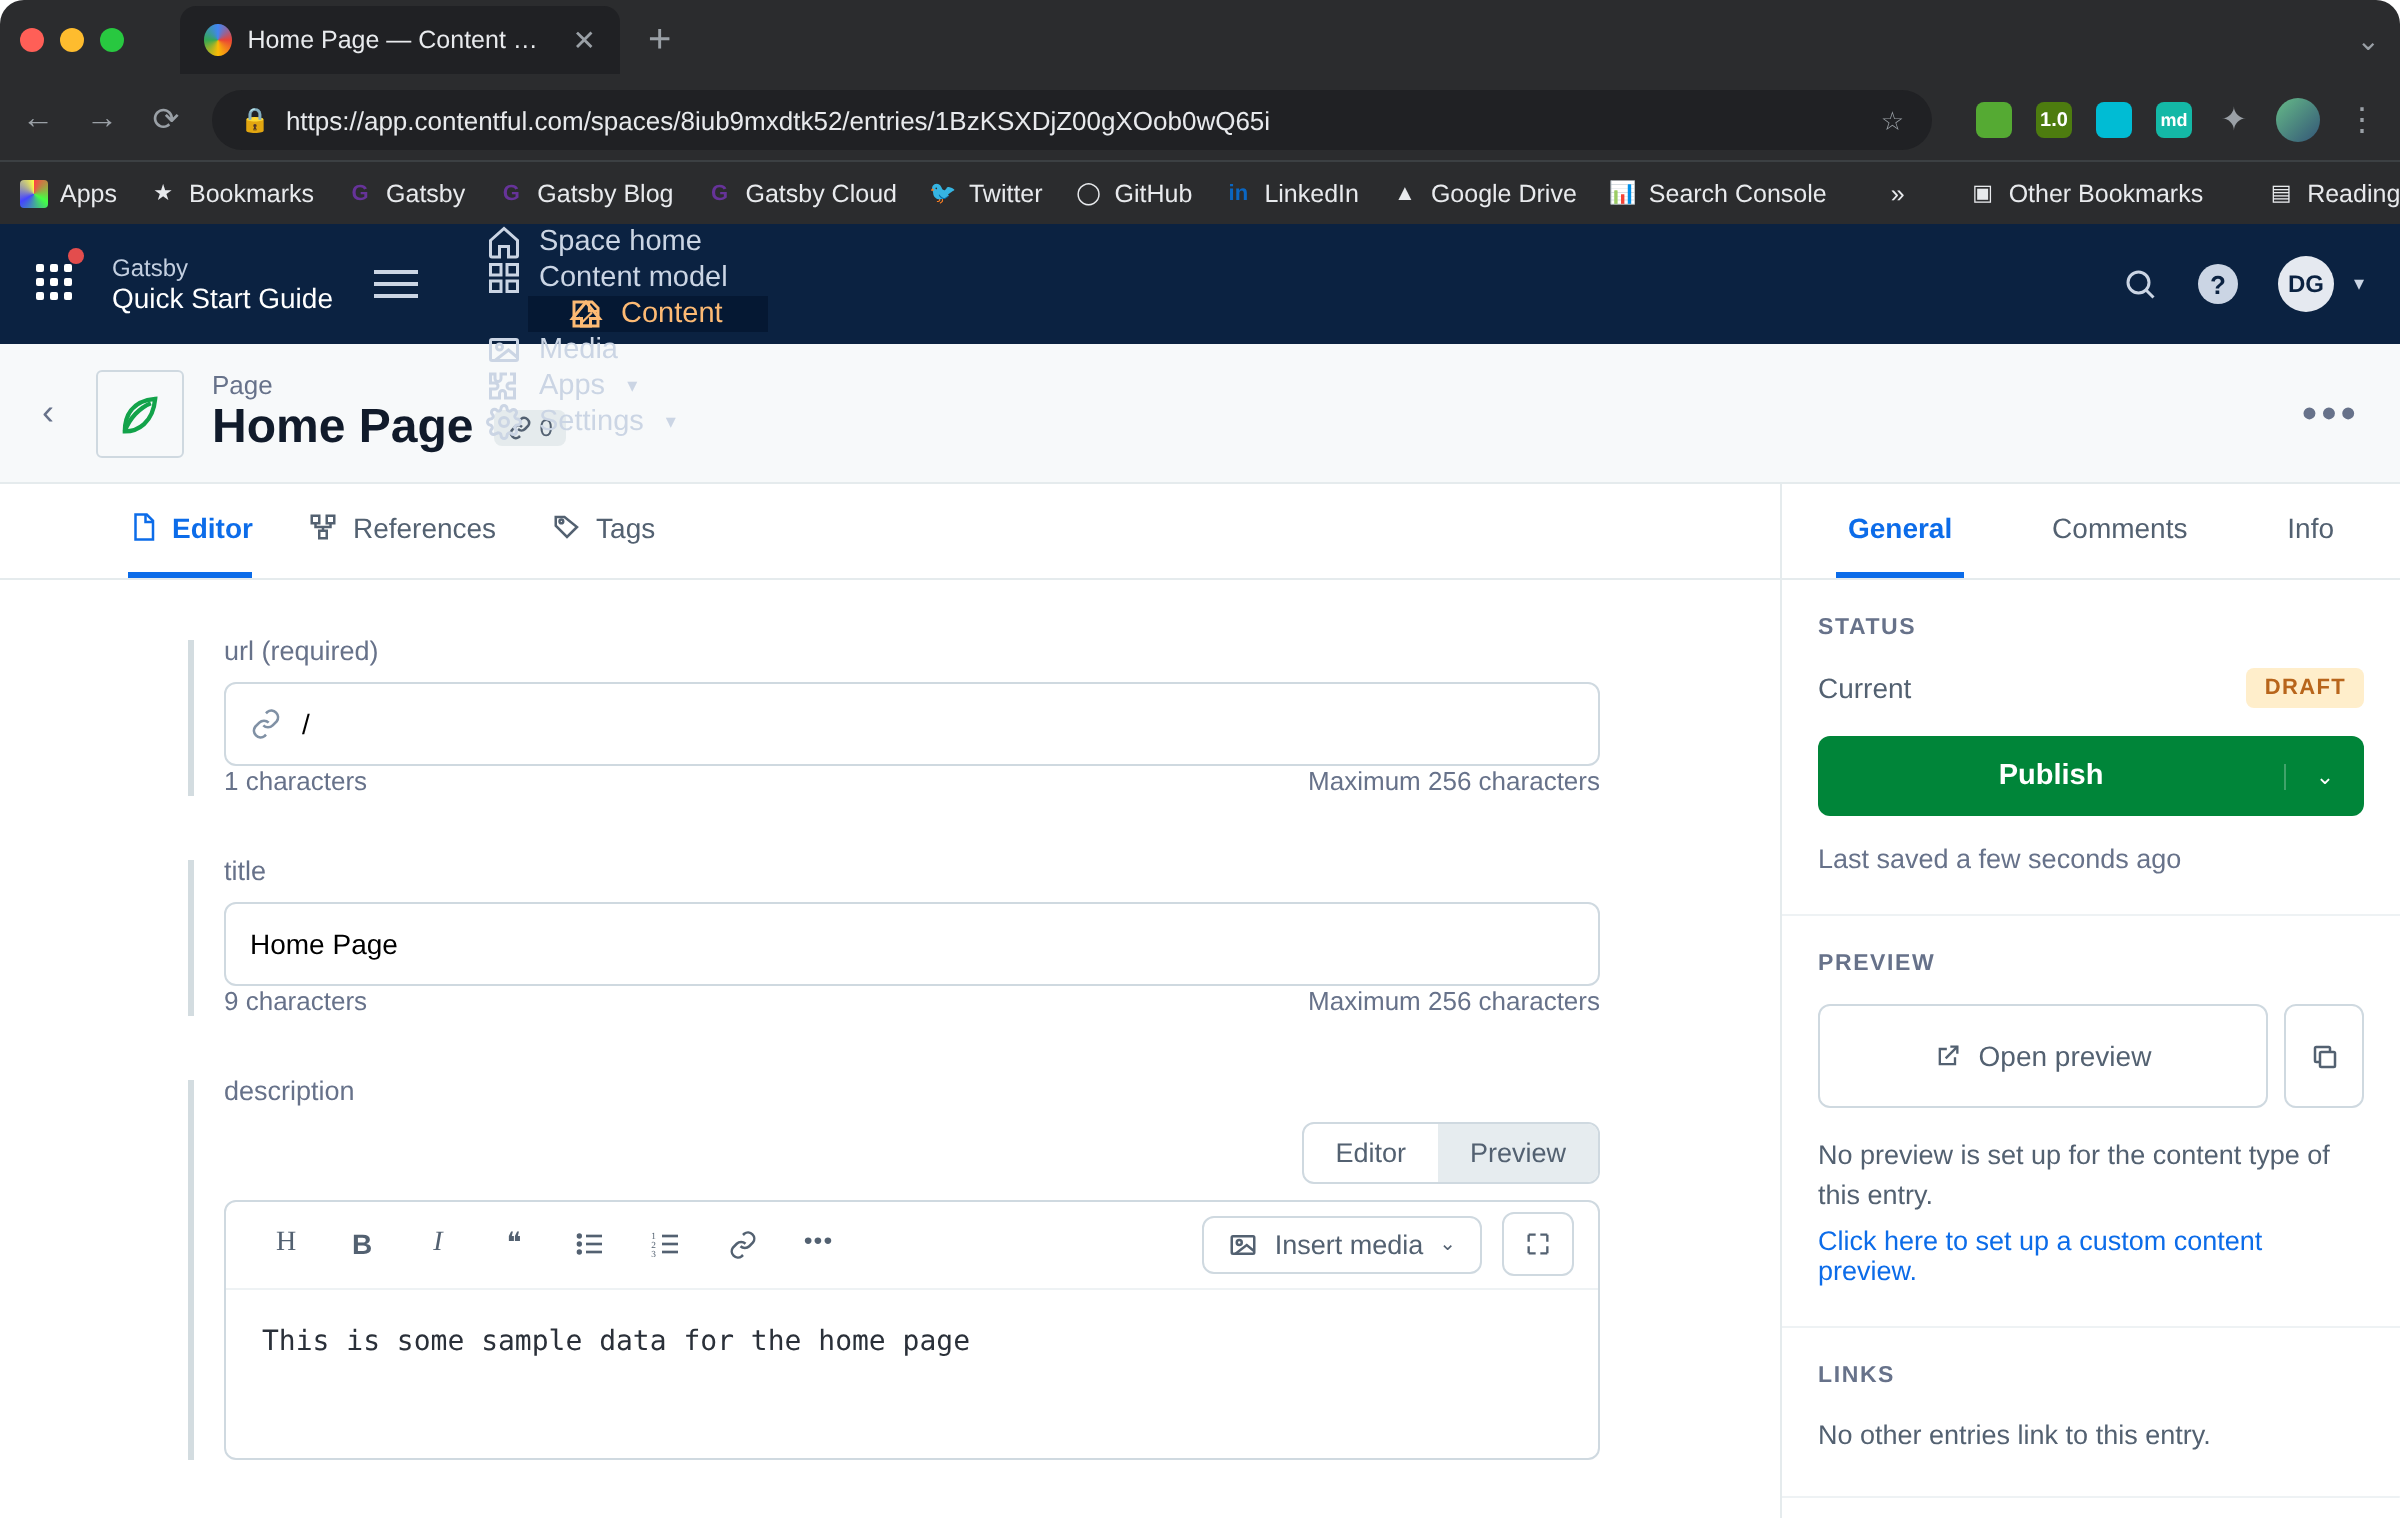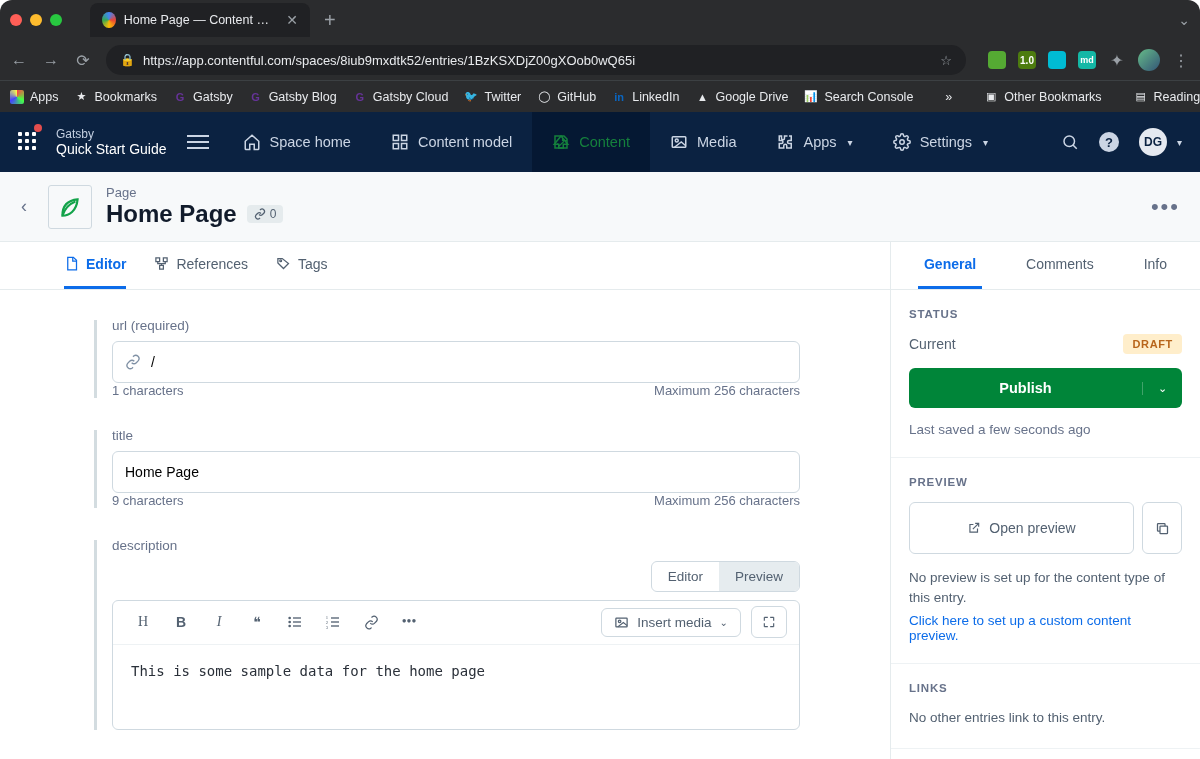--- a/index.html
+++ b/index.html
@@ -31,23 +31,23 @@
   .app-header{background:#0b2241;color:#fff;height:60px;display:flex;align-items:center;}
   .apps-btn{position:relative;width:56px;height:60px;display:flex;align-items:center;justify-content:center;}
   .apps-grid{width:20px;height:20px;display:grid;grid-template-columns:repeat(3,4px);grid-template-rows:repeat(3,4px);gap:3px;}
   .apps-grid span{background:#fff;border-radius:1px;}
   .notif-dot{position:absolute;top:12px;left:34px;width:8px;height:8px;background:#e34d4d;border-radius:50%;}
   .space-info{display:flex;flex-direction:column;justify-content:center;padding-right:14px;min-width:120px;}
   .space-info .org{font-size:12px;color:#c3cfe0;}
   .space-info .space{font-size:14px;font-weight:500;}
   .hamburger{width:22px;display:flex;flex-direction:column;gap:4px;margin:0 14px 0 6px;}
   .hamburger span{height:2px;background:#cbd5e4;}
-  .nav{display:flex;height:60px;}
+  .nav{display:flex;height:60px;flex-direction:column;}
   .nav-item{display:flex;align-items:center;gap:9px;padding:0 20px;color:#cbd5e4;font-size:14.5px;cursor:pointer;position:relative;}
-  .nav-item.active{background:#051833;color:#15803d;}
+  .nav-item.active{background:#051833;color:#fdba74;margin-left:41px;}
   .nav-item .ico{width:18px;height:18px;}
   .caret-d{font-size:10px;margin-left:2px;}
   .app-header-right{margin-left:auto;display:flex;align-items:center;gap:20px;padding-right:18px;}
   .hdr-icon{color:#cbd5e4;font-size:17px;}
   .help-circ{width:20px;height:20px;border-radius:50%;background:#cbd5e4;color:#0b2241;display:flex;align-items:center;justify-content:center;font-size:13px;font-weight:bold;}
   .user-pill{display:flex;align-items:center;gap:8px;}
   .user-circ{width:28px;height:28px;border-radius:50%;background:#e5e9f0;color:#0b2241;display:flex;align-items:center;justify-content:center;font-size:12px;font-weight:600;}
   
   .entry-header{height:70px;border-bottom:1px solid #e5ebed;display:flex;align-items:center;padding:0 8px 0 0;background:#f7f9fa;}
   .back-arrow{width:48px;text-align:center;color:#67728a;font-size:18px;}

